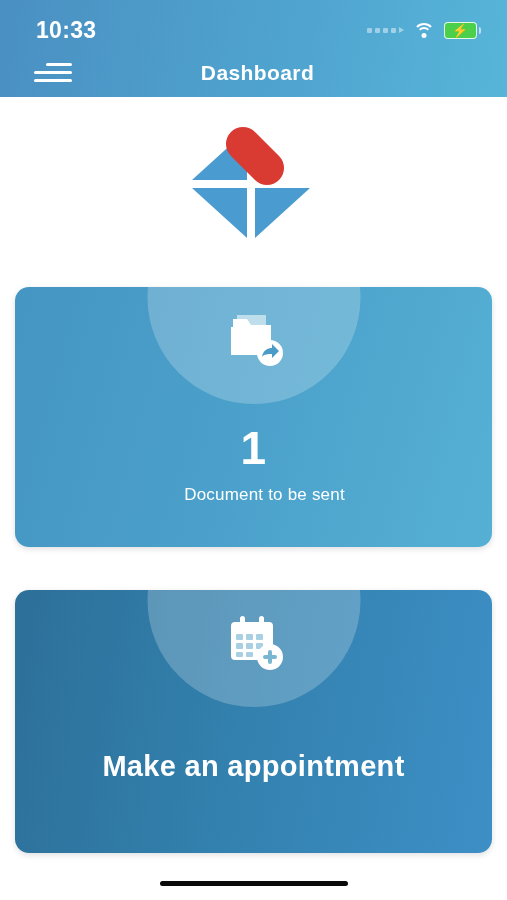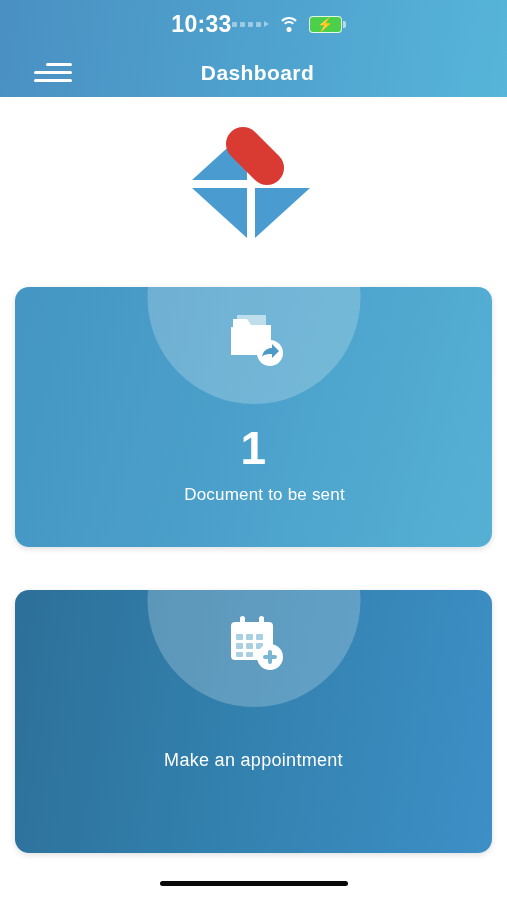--- a/index.html
+++ b/index.html
@@ -10,22 +10,22 @@
     overflow:hidden;
   }
   .phone { position:relative; width:507px; height:900px; background:#ffffff; }
 
   
   .topbar {
     position:absolute; top:0; left:0; width:507px; height:97px;
     background:linear-gradient(100deg,#4a90c2 0%,#4fa3cf 55%,#57b5d9 100%);
   }
   .statusbar {
-    position:absolute; top:0; left:0; width:507px; height:48px;
-    display:flex; align-items:center; justify-content:center;
+    position:absolute; top:6px; left:0; width:507px; height:48px;
+    display:flex; align-items:center; justify-content:space-between;
     padding:0 26px 0 36px;
   }
   .status-time {
     color:#ffffff; font-size:23px; font-weight:bold; letter-spacing:0.3px;
   }
   .status-right { display:flex; align-items:center; gap:9px; }
   .sig-dots { display:flex; align-items:center; gap:3px; }
   .sig-dots i {
     display:block; width:5px; height:5px; border-radius:1px;
     background:rgba(255,255,255,0.45);
@@ -108,21 +108,21 @@
     width:82px; height:62px;
   }
   .card-body {
     position:absolute; left:0; width:100%; text-align:center; color:#ffffff;
   }
   .doc-count {
     top:138px; font-size:46px; font-weight:bold; line-height:1;
     letter-spacing:0.5px;
   }
   .doc-label { top:198px; font-size:17px; font-weight:400; letter-spacing:0.2px;padding-left:22px; }
-  .appt-label { top:160px; font-size:18px; font-weight:normal; letter-spacing:0.3px; }
+  .appt-label { top:160px; font-size:29px; font-weight:bold; letter-spacing:0.3px; }
 
   
   .home-indicator {
     position:absolute; bottom:14px; left:50%; transform:translateX(-50%);
     width:188px; height:5px; border-radius:3px; background:#0a0a0a;
   }
 </style>
 </head>
 <body>
 

